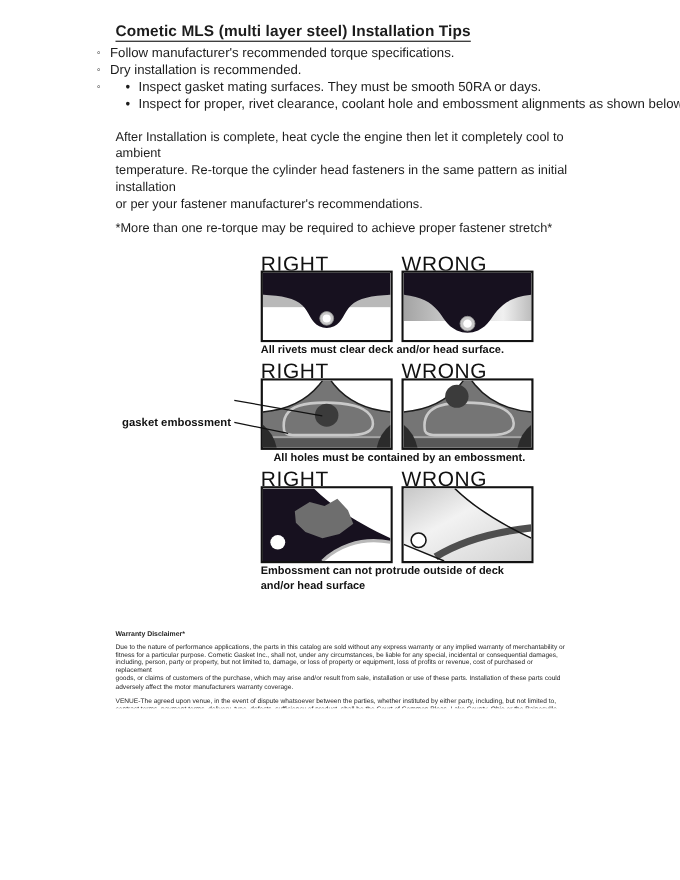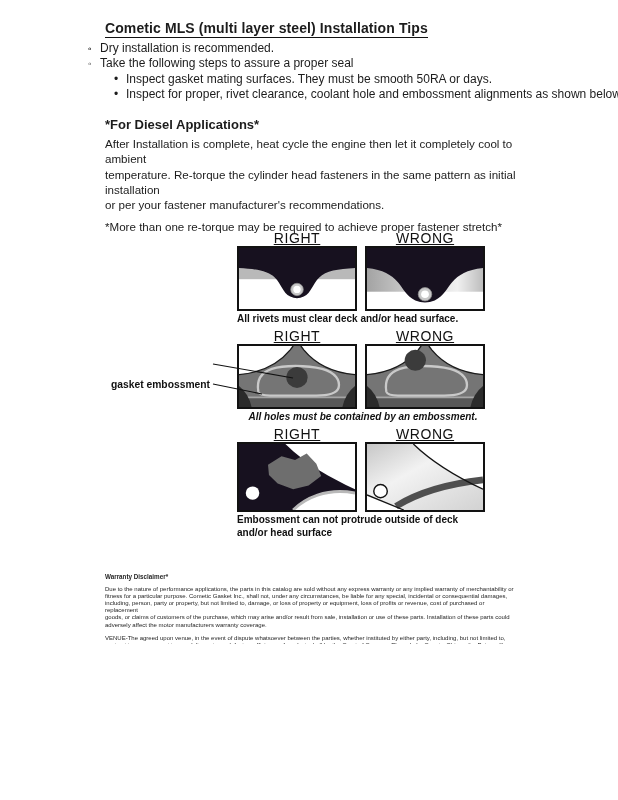--- a/index.html
+++ b/index.html
@@ -20,36 +20,36 @@
   
   .diesel{position:absolute;left:105px;top:117px;width:440px;font-size:11.6px;line-height:15.2px;}
   .diesel .dheading{font-size:13px;font-weight:bold;margin:0 0 4px 0;}
   .diesel p{margin:0 0 7px 0;white-space:pre-line;}
   
   .figure{position:absolute;left:237px;width:260px;}
   .fig1{top:230px;}
   .fig2{top:328px;}
   .fig3{top:426px;}
   .panel-label{
-    position:absolute;top:0;width:120px;text-align:center;font-size:14px;
-    letter-spacing:.6px;color:#111;text-decoration:underline;
+    position:absolute;top:0;width:120px;text-align:left;font-size:19px;
+    letter-spacing:.6px;color:#111;
   }
   .panel-label.right{left:0;}
   .panel-label.wrong{left:128px;}
   .panel{
     position:absolute;top:16px;border:2px solid #121212;background:#fff;display:block;
   }
   .panel.right{left:0;}
   .panel.wrong{left:128px;}
   .caption{
     position:absolute;left:0;font-size:10px;font-weight:bold;color:#111;
     line-height:12.5px;white-space:pre-line;width:252px;
   }
   .fig1 .caption{top:83px;}
-  .fig2 .caption{top:83px;text-align:center;font-style:italic;}
+  .fig2 .caption{top:83px;text-align:center;}
   .fig3 .caption{top:88px;}
   
   .annotation{
     position:absolute;width:114px;text-align:right;font-size:10.3px;font-weight:bold;
     line-height:11.5px;color:#111;white-space:pre-line;
   }
   .ann1{left:96px;top:345px;}
   .ann2{left:96px;top:379px;}
   .leader-lines{position:absolute;left:205px;top:350px;pointer-events:none;}
   
@@ -62,43 +62,42 @@
 </head>
 <body>
 
 <div class="page">
 
   <div class="title">Cometic MLS (multi layer steel) Installation Tips</div>
 
   <div class="tips">
     <div class="tip">
       <span class="mark">◦</span>
+      <span>Follow manufacturer's recommended torque specifications.</span>
     </div>
     <div class="tip">
       <span class="mark">◦</span>
       <span>Dry installation is recommended.</span>
     </div>
     <div class="tip">
       <span class="mark">◦</span>
-      <span>Take the following steps to assure a proper seal</span>
     </div>
     <div class="sub">
       <div class="tip">
         <span class="mark">•</span>
         <span>Inspect gasket mating surfaces.  They must be smooth 50RA or days.</span>
       </div>
       <div class="tip">
         <span class="mark">•</span>
         <span>Inspect for proper, rivet clearance, coolant hole and embossment alignments as shown below.</span>
       </div>
     </div>
   </div>
 
   <div class="diesel">
-    <div class="dheading">*For Diesel Applications*</div>
     <p>After Installation is complete, heat cycle the engine then let it completely cool to ambient
 temperature. Re-torque the cylinder head fasteners in the same pattern as initial installation
 or per your fastener manufacturer's recommendations.</p>
     <p>*More than one re-torque may be required to achieve proper fastener stretch*</p>
   </div>
 
   <div class="figure fig1">
     <div class="panel-label right">RIGHT</div>
     <div class="panel-label wrong">WRONG</div>
     <svg class="panel right" width="116" height="61" viewBox="0 0 120 64" preserveAspectRatio="none">

